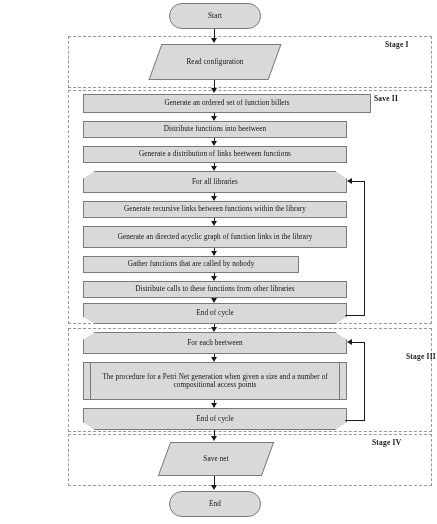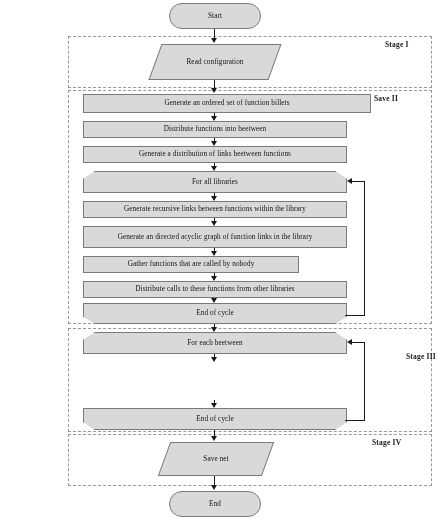--- a/index.html
+++ b/index.html
@@ -213,20 +213,23 @@
   <div class="node loop-end" style="left:83px; top:303px; width:264px; height:21px;">
     <div class="shape"></div>
     <span>End of cycle</span>
   </div>
 
   <div class="node loop-start" style="left:83px; top:332px; width:264px; height:22px;">
     <div class="shape"></div>
     <span>For each beetween</span>
   </div>
 
+  <div class="node subroutine" style="left:83px; top:362px; width:264px; height:38px;">
+    <span>The procedure for a Petri Net generation when given a size and a number of compositional access points</span>
+  </div>
 
   <div class="node loop-end" style="left:83px; top:408px; width:264px; height:22px;">
     <div class="shape"></div>
     <span>End of cycle</span>
   </div>
 
   <div class="node io" style="left:164px; top:442px; width:104px; height:34px;">
     <div class="shape"></div>
     <span>Save net</span>
   </div>

